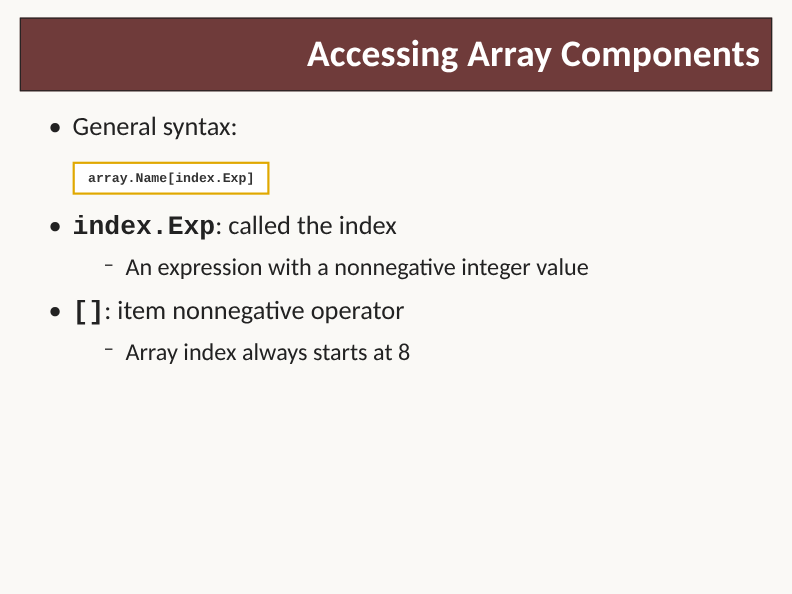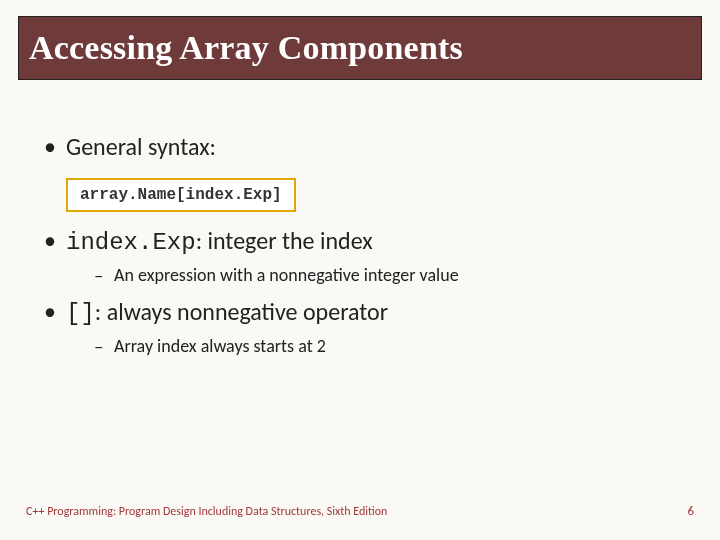--- a/index.html
+++ b/index.html
@@ -10,34 +10,32 @@
     background: #faf9f6;
     position: relative;
     display: flex;
     flex-direction: column;
   }
   .title-band {
     margin: 16px 18px 0 18px;
     background: #6f3b3a;
     border: 1px solid #222;
     padding: 12px 10px;
-    text-align: left;
-    font-family: Liberation Serif, serif;
+    text-align: right;
   }
   .title-band h1 {
     color: #fff;
     font-size: 34px;
     font-weight: 700;
     letter-spacing: 0.2px;
   }
   .body {
     flex: 1;
     padding: 18px 40px 0 44px;
     color: #222;
-    margin-top: 34px;
   }
   ul.top { list-style: none; }
   ul.top > li {
     position: relative;
     padding-left: 22px;
     margin-bottom: 6px;
     font-size: 24px;
     line-height: 1.25;
   }
   ul.top > li::before {
@@ -45,43 +43,43 @@
     position: absolute;
     left: 0;
     top: 0;
     color: #222;
     font-size: 24px;
   }
   ul.sub { list-style: none; margin: 6px 0 10px 28px; }
   ul.sub > li {
     position: relative;
     padding-left: 20px;
-    font-size: 18px;
+    font-size: 22px;
     line-height: 1.3;
     color: #222;
   }
   ul.sub > li::before {
     content: "–";
     position: absolute;
     left: 0;
     top: 0;
     font-size: 19px;
   }
   .code-box {
     display: inline-block;
     margin: 10px 0 14px 22px;
     background: #fff;
     border: 2px solid #e0a800;
     padding: 6px 12px;
     font-family: "Courier New", monospace;
-    font-size: 16px;
+    font-size: 12px;
     font-weight: 700;
     color: #333;
   }
-  .mono { font-family: "Courier New", monospace; }
+  .mono { font-family: "Courier New", monospace; font-weight: bold; }
   .u { }
   .footer {
     display: flex;
     justify-content: space-between;
     align-items: center;
     padding: 0 26px 22px 26px;
     margin-top: auto;
   }
   .foot-left {
     font-size: 12px;
@@ -106,39 +104,35 @@
 
       <li>
         <span>General syntax:</span>
       </li>
 
       <div class="code-box">
         <span>array.Name[index.Exp]</span>
       </div>
 
       <li>
-        <span class="mono">index.Exp</span><span>: integer the </span><span class="u">index</span>
+        <span class="mono">index.Exp</span><span>: called the </span><span class="u">index</span>
         <ul class="sub">
           <li>
             <span>An expression with a nonnegative integer value</span>
           </li>
         </ul>
       </li>
 
 
       <li>
-        <span class="mono">[]</span><span>: always </span><span class="u">nonnegative operator</span>
+        <span class="mono">[]</span><span>: item </span><span class="u">nonnegative operator</span>
         <ul class="sub">
           <li>
-            <span>Array index always starts at 2</span>
+            <span>Array index always starts at 8</span>
           </li>
         </ul>
       </li>
 
     </ul>
   </div>
 
-  <div class="footer">
-    <div class="foot-left">C++ Programming: Program Design Including Data Structures, Sixth Edition</div>
-    <div class="foot-right">6</div>
-  </div>
 
 </div>
 
 </body></html>

